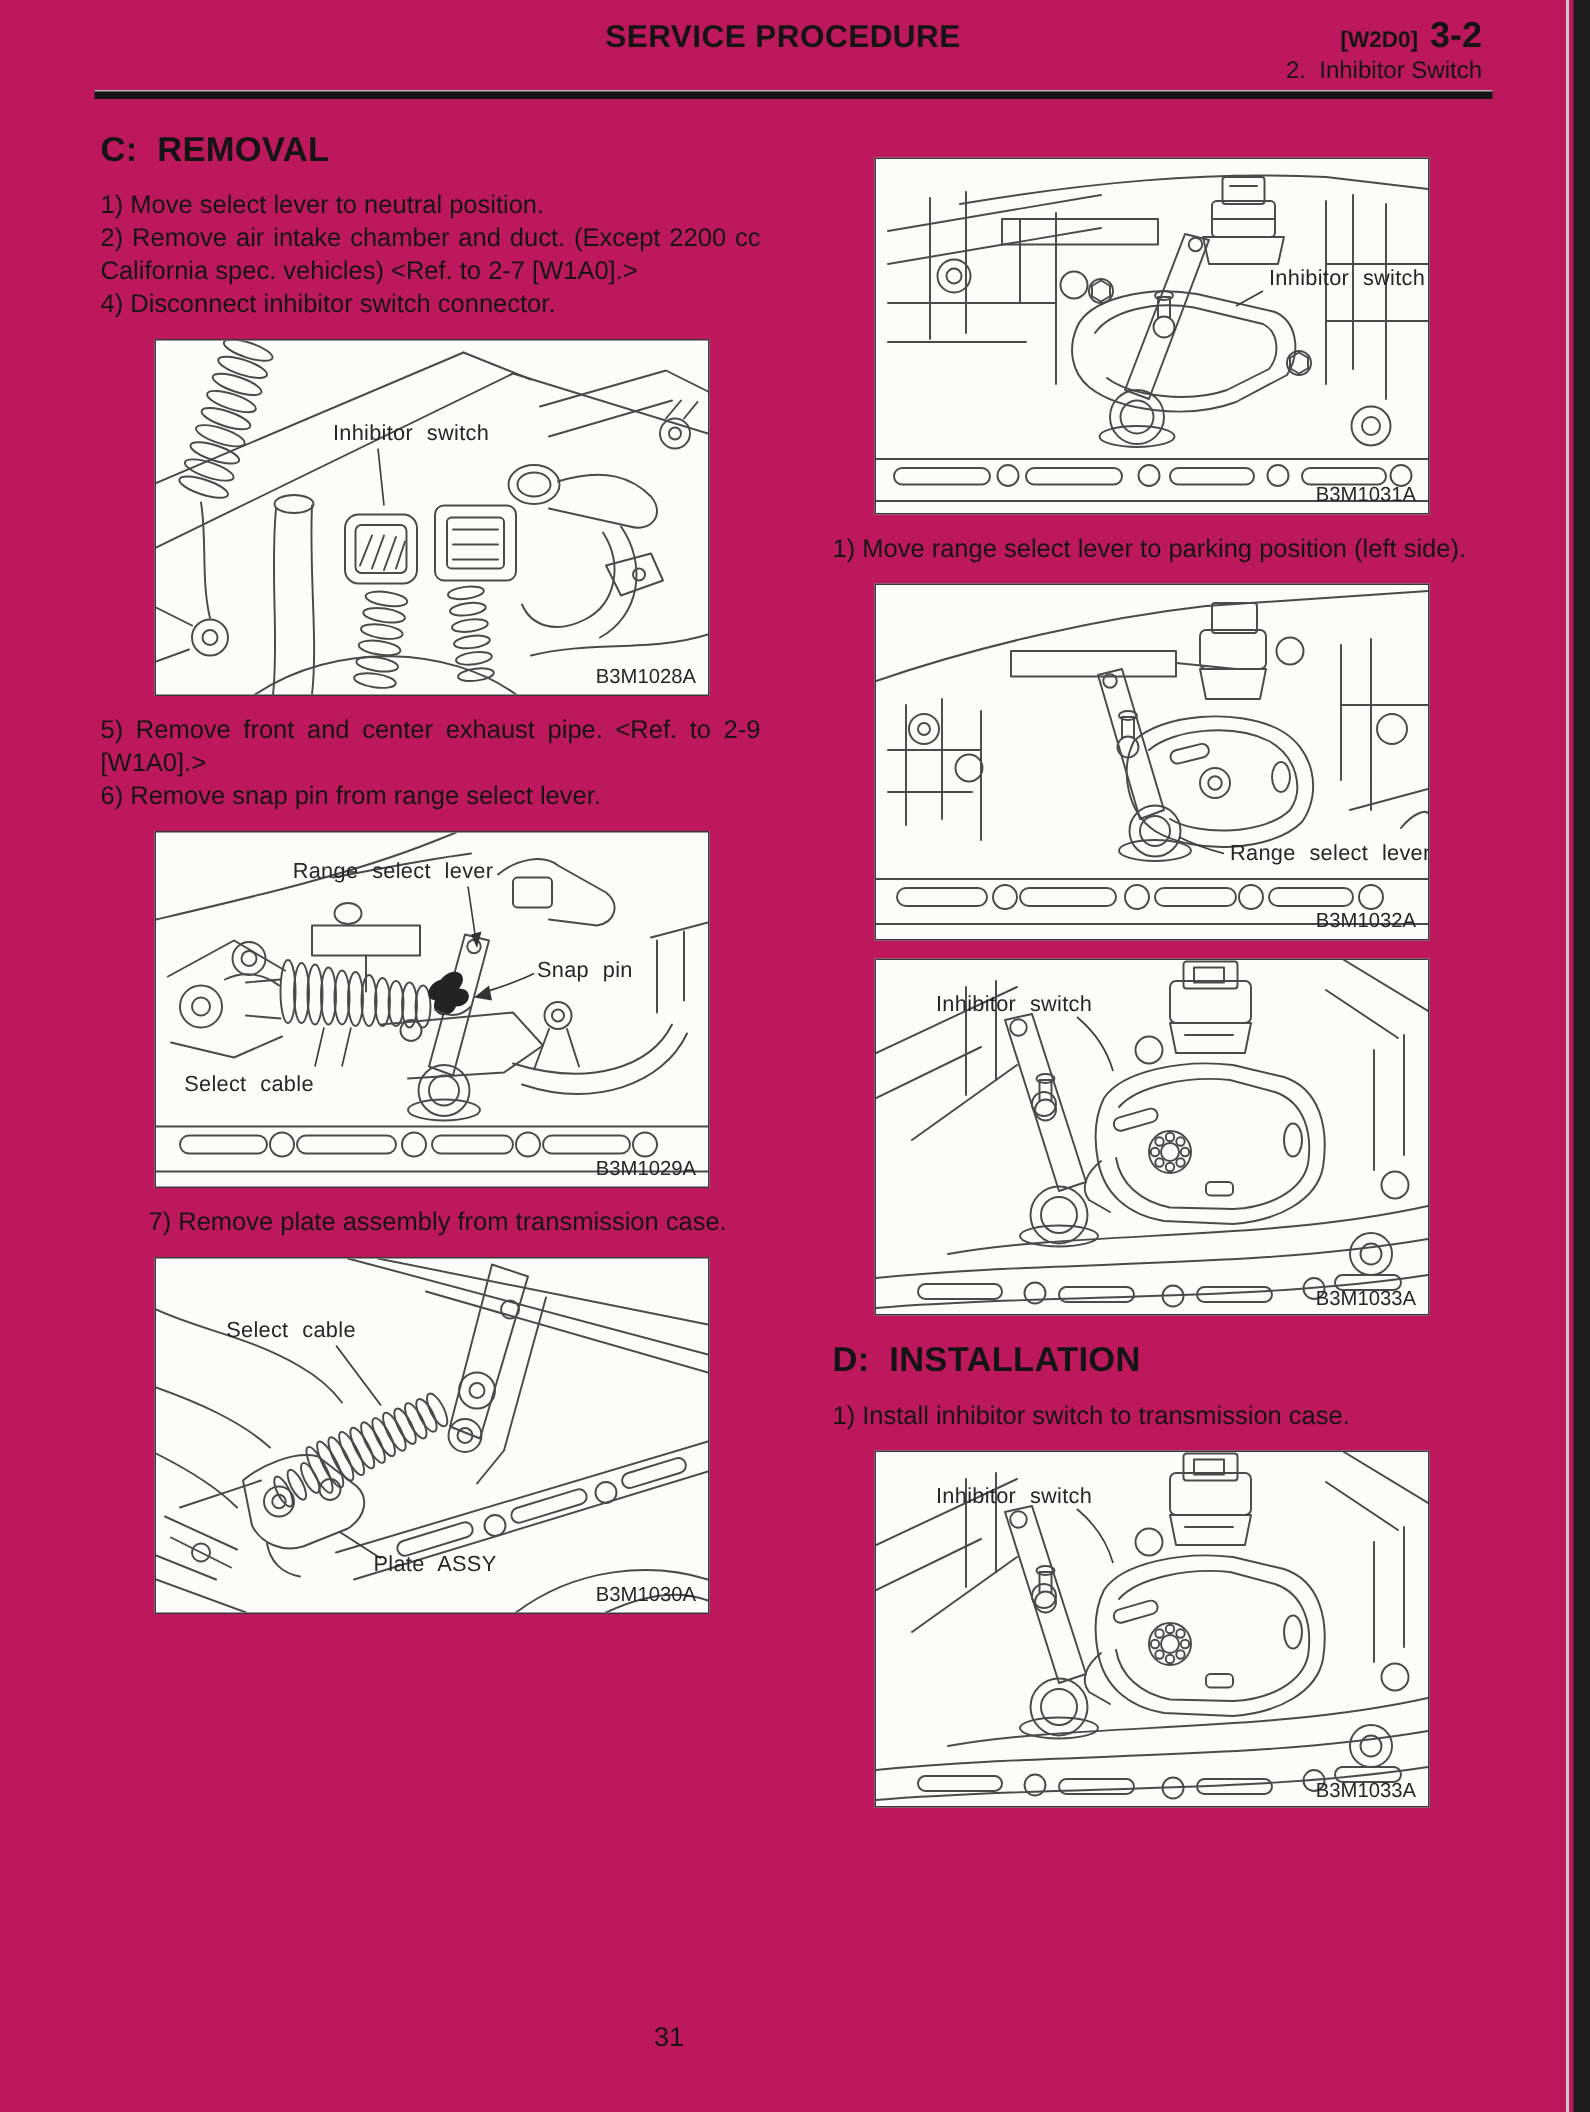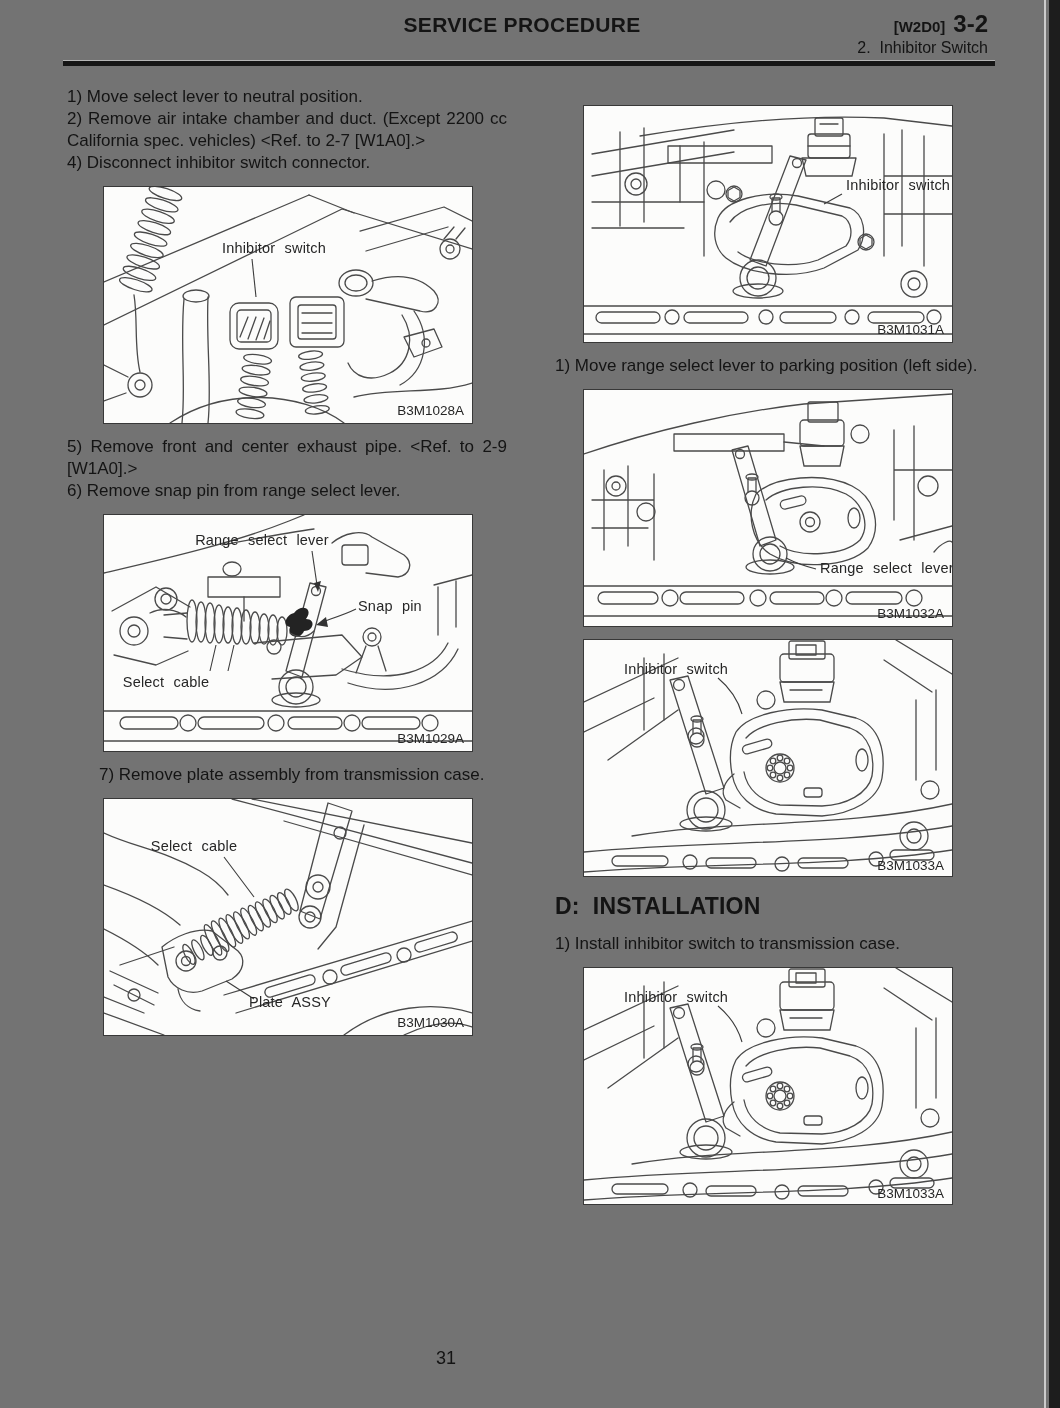--- a/index.html
+++ b/index.html
@@ -1,17 +1,17 @@
 <!DOCTYPE html>
 <html><head>
 <meta charset="utf-8">
 <style>
   html,body{margin:0;padding:0;background:#ffffff;}
   body{width:1060px;height:1408px;font-family:"Liberation Sans",sans-serif;color:#141414;position:relative;overflow:hidden;}
-  .page{position:absolute;inset:0;background:#737373;}
+  .page{position:absolute;inset:0;background:#be185d;}
   .edge-line{position:absolute;top:0;right:14px;width:2px;height:100%;background:#cccccc;}
   .edge-bar{position:absolute;top:0;right:0;width:11px;height:100%;background:#1d1d1d;}
 
   .hd-title{position:absolute;top:13px;left:0;width:1044px;text-align:center;font-size:21px;font-weight:bold;letter-spacing:.3px;white-space:pre;}
   .hd-right{position:absolute;top:10px;right:72px;text-align:right;}
   .hd-code-line{white-space:pre;}
   .hd-code{font-size:15px;font-weight:bold;}
   .hd-secnum{font-size:24px;font-weight:bold;margin-left:8px;}
   .hd-sub{font-size:16px;margin-top:1px;white-space:pre;}
   .hd-rule{position:absolute;top:60px;left:63px;width:932px;height:5px;background:#151515;border-top:1px solid #b5b5b5;}
@@ -43,20 +43,21 @@
   <div class="edge-bar"></div>
 
   <div class="hd-title">SERVICE PROCEDURE</div>
   <div class="hd-right">
     <div class="hd-code-line"><span class="hd-code">[W2D0]</span><span class="hd-secnum">3-2</span></div>
     <div class="hd-sub">2.  Inhibitor Switch</div>
   </div>
   <div class="hd-rule"></div>
 
   <section class="col col-left">
+    <h2 class="sec-heading">C:  REMOVAL</h2>
     <p class="step">1)  Move select lever to neutral position.</p>
     <p class="step">2)  Remove air intake chamber and duct. (Except 2200 cc California spec. vehicles) &lt;Ref. to 2-7 [W1A0].&gt;</p>
     <p class="step">4)  Disconnect inhibitor switch connector.</p>
 
     <figure class="figbox">
       <svg width="368" height="236" viewBox="0 0 368 236">
         <g class="fl">
           <path d="M0,95 L205,8"></path>
           <path d="M0,138 L238,22 L368,62"></path>
           <path d="M205,8 L250,26"></path>

